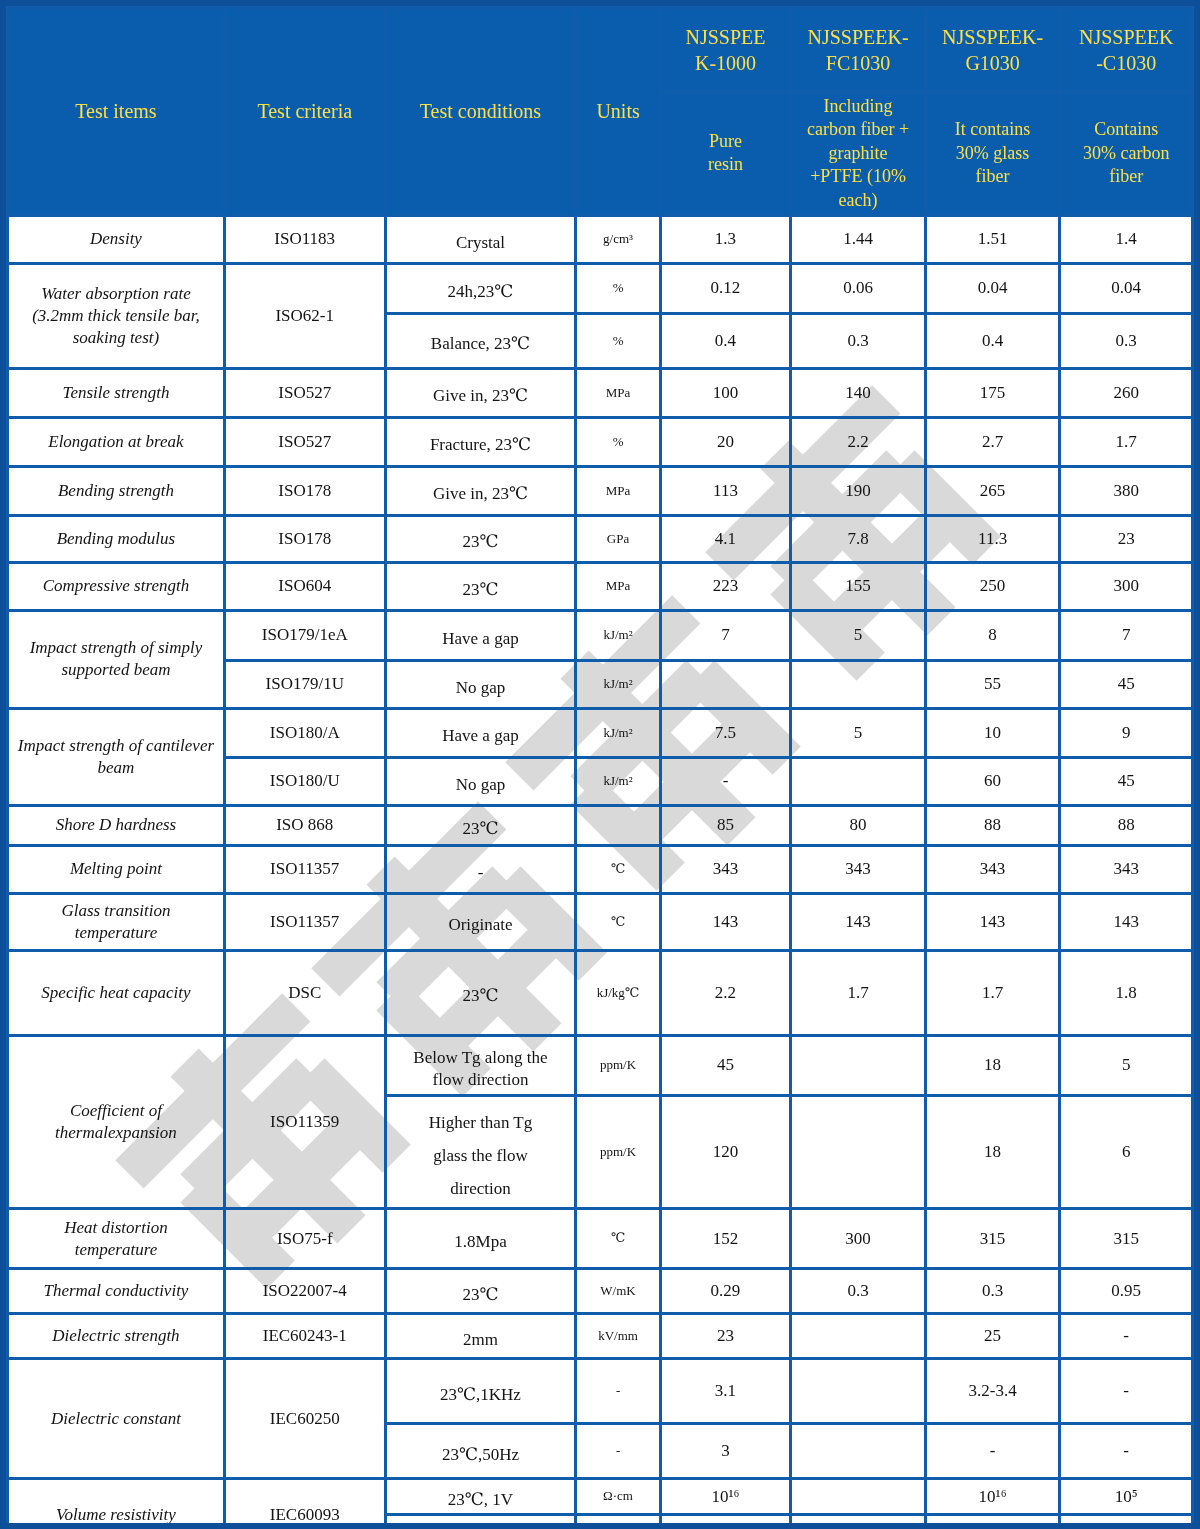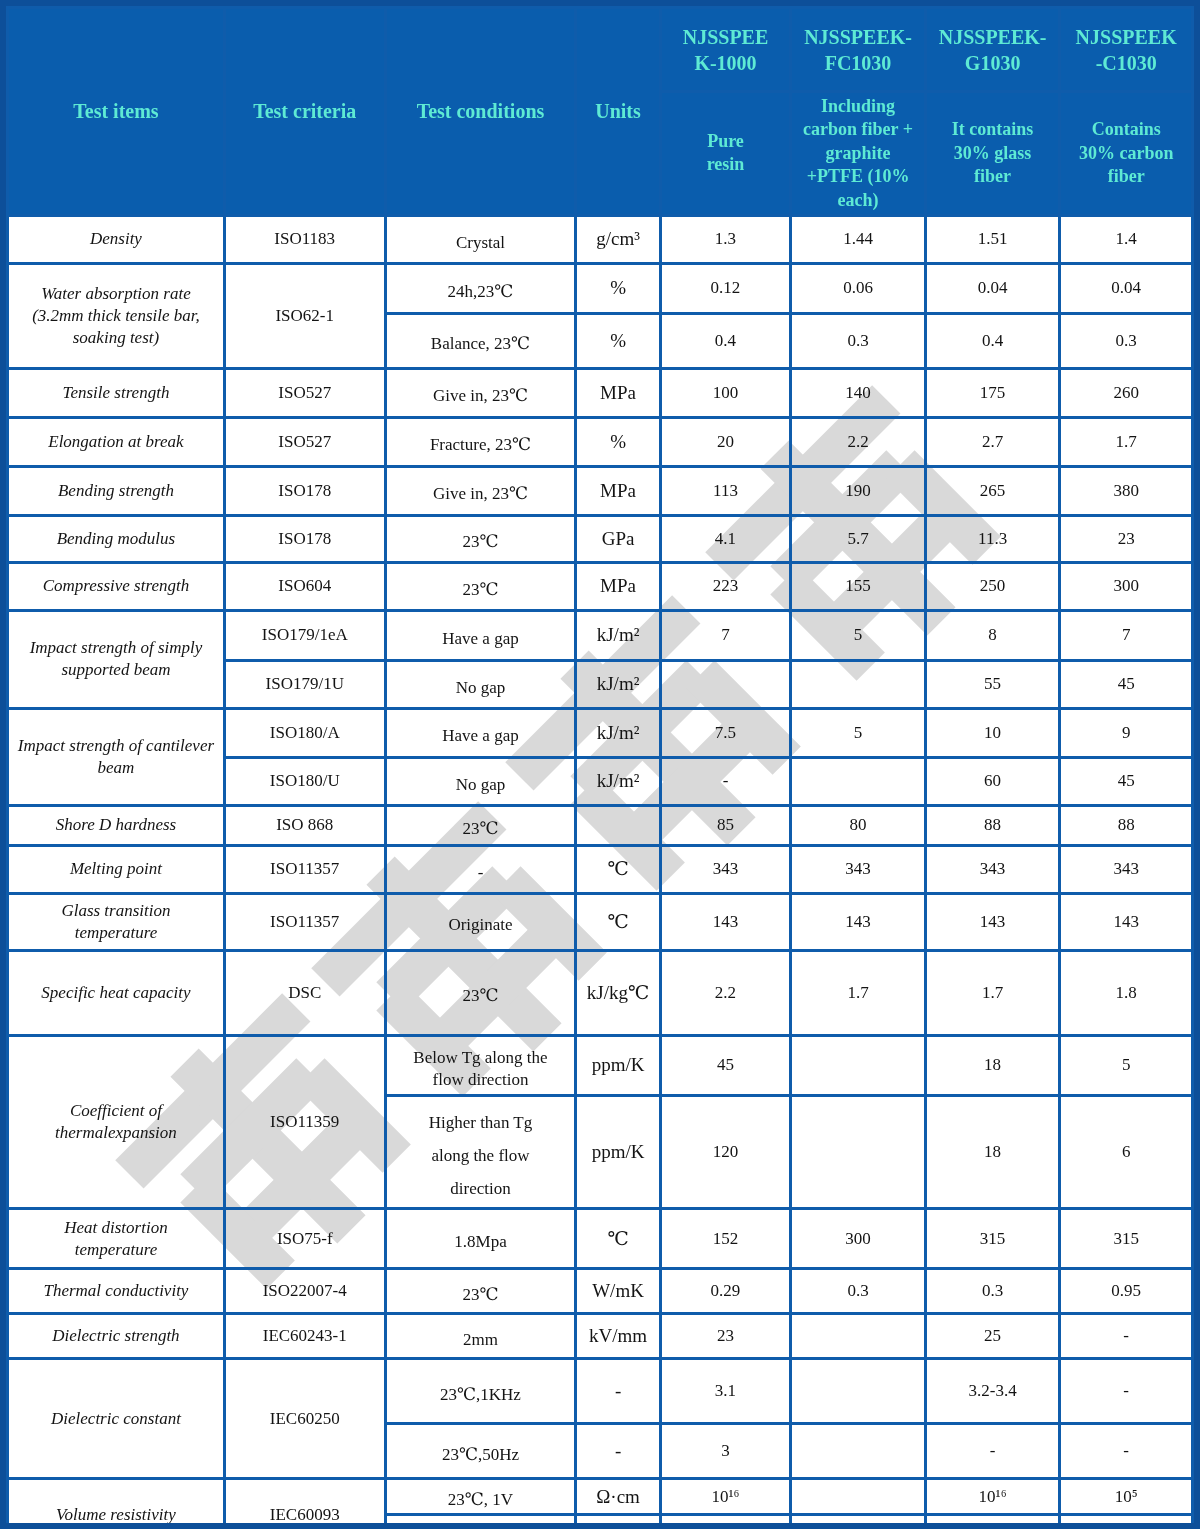--- a/index.html
+++ b/index.html
@@ -17,29 +17,29 @@
   table.spec{
     position:relative;z-index:1;width:100%;height:100%;
     border-collapse:collapse;table-layout:fixed;
   }
   th,td{
     border:3px solid #0f5cab;
     padding:2px 6px;text-align:center;vertical-align:middle;
     white-space:pre-line;overflow:hidden;
   }
   thead th{
-    background:#0a5dad;color:#5eead4;font-weight:bold;
+    background:#0a5dad;color:#fde047;font-weight:normal;
     font-size:20px;line-height:1.3;
   }
   thead th.desc{font-size:18px;}
   td{font-size:17px;color:#141414;line-height:1.3;background:transparent;}
   td.item{font-size:17px;font-style:italic;}
   td.cond{padding-top:9px;}
   td.cond.tall{line-height:1.95;}
-  td.unit{font-size:19px;}
+  td.unit{font-size:13px;}
   td.val{font-size:17px;}
 </style>
 </head>
 <body>
 
 <div class="frame">
 
   <svg class="watermark" viewBox="0 0 1188 1517" xmlns="http://www.w3.org/2000/svg" aria-hidden="true">
     <defs>
       <g id="wm-char" stroke="#d9d9d9" stroke-width="40" fill="none">
@@ -159,21 +159,21 @@
         <td class="val">190</td>
         <td class="val">265</td>
         <td class="val">380</td>
       </tr>
       <tr style="height:47px">
         <td class="item">Bending modulus</td>
         <td class="crit">ISO178</td>
         <td class="cond">23℃</td>
         <td class="unit">GPa</td>
         <td class="val">4.1</td>
-        <td class="val">5.7</td>
+        <td class="val">7.8</td>
         <td class="val">11.3</td>
         <td class="val">23</td>
       </tr>
       <tr style="height:48px">
         <td class="item">Compressive strength</td>
         <td class="crit">ISO604</td>
         <td class="cond">23℃</td>
         <td class="unit">MPa</td>
         <td class="val">223</td>
         <td class="val">155</td>
@@ -268,21 +268,21 @@
         <td class="cond">Below Tg along the
 flow direction</td>
         <td class="unit">ppm/K</td>
         <td class="val">45</td>
         <td class="val"></td>
         <td class="val">18</td>
         <td class="val">5</td>
       </tr>
       <tr style="height:90px">
         <td class="cond tall">Higher than Tg
-along the flow
+glass the flow
 direction</td>
         <td class="unit">ppm/K</td>
         <td class="val">120</td>
         <td class="val"></td>
         <td class="val">18</td>
         <td class="val">6</td>
       </tr>
       <tr style="height:60px">
         <td class="item">Heat distortion
 temperature</td>

